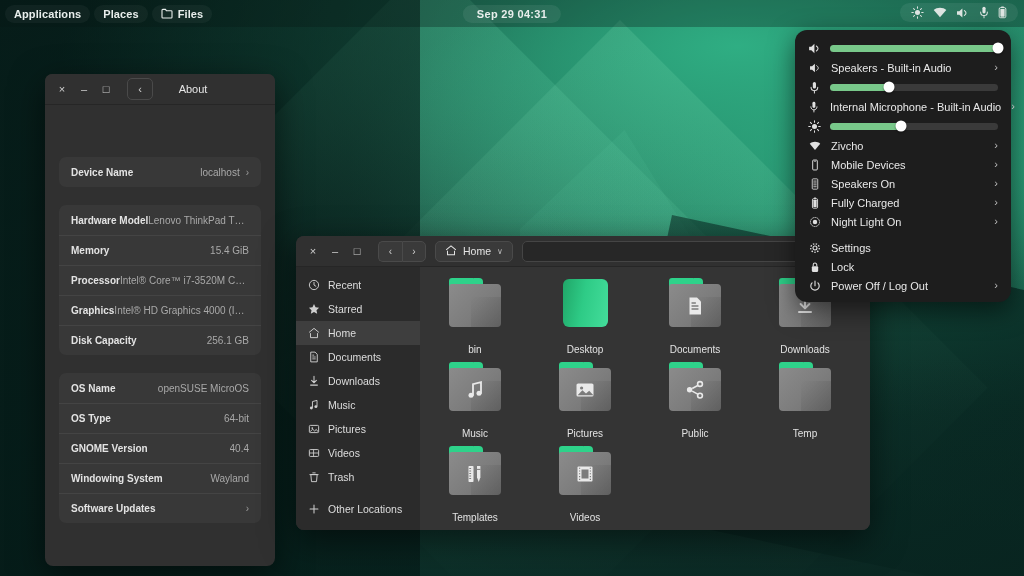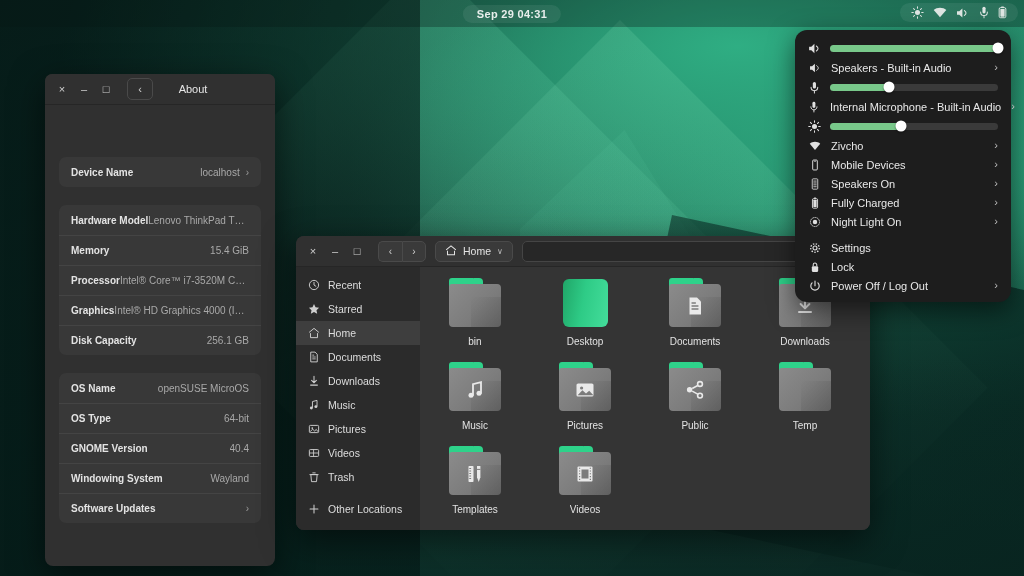--- a/index.html
+++ b/index.html
@@ -208,39 +208,55 @@
     content:''; position:absolute; right:0; bottom:0; width:30px; height:30px;
     background:linear-gradient(135deg, rgba(255,255,255,0), rgba(0,0,0,.14));
     border-radius:0 0 4px 0;
   }
   .green-sq {
     position:absolute; left:5px; top:1px; width:45px; height:48px;
     border-radius:6px;
     background:linear-gradient(100deg,#20a668 0%,#2ecb86 45%,#44dd9b 100%);
   }
   .flabel {
-    margin-top:8px; font-size:10px; color:#e2e2e2; text-align:center;
+    margin-top:16px; font-size:10px; color:#e2e2e2; text-align:center;
     max-width:100px; overflow:hidden; text-overflow:ellipsis; white-space:nowrap;
   }
   .glyph { position:relative; z-index:2; color:#f0f0f0; opacity:.93; display:block; }
 </style>
 </head>
 <body>
 
 <div id="wallpaper">
   <div class="wp-base"></div>
   <div class="facet f1"></div>
   <div class="facet f2"></div>
   <div class="facet f3"></div>
   <div class="facet f4"></div>
   <div class="facet f5"></div>
   <div class="facet f6"></div>
 </div>
 
 <div id="topbar">
+  <div class="tb-left">
+    <div class="tb-btn">
+      <span>Applications</span>
+    </div>
+    <div class="tb-btn">
+      <span>Places</span>
+    </div>
+    <div class="tb-btn">
+      <span>
+        <svg width="12" height="11" viewBox="0 0 12 11" fill="none" stroke="#e8eeec" stroke-width="1.1">
+          <path d="M1 9.2V2.2a.8.8 0 01.8-.8h2.6l1 1.3h4.8a.8.8 0 01.8.8v5.7a.8.8 0 01-.8.8H1.8a.8.8 0 01-.8-.8z"></path>
+        </svg>
+      </span>
+      <span>Files</span>
+    </div>
+  </div>
 
   <div class="tb-clock">
     <span>Sep 29  04:31</span>
   </div>
 
   <div class="tb-right">
     <span>
       <svg width="13" height="13" viewBox="0 0 14 14" fill="#dfe6e3">
         <circle cx="7" cy="7" r="2.7"></circle>
         <g stroke="#dfe6e3" stroke-width="1.1" stroke-linecap="round">

